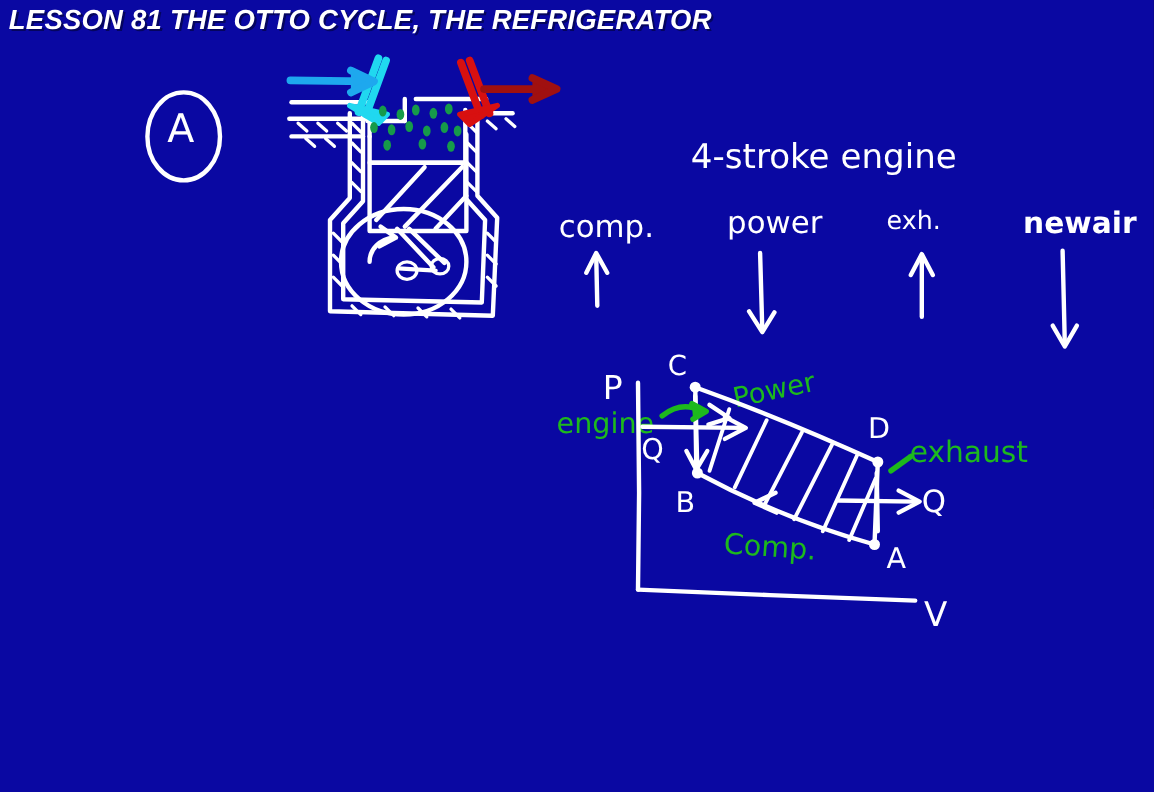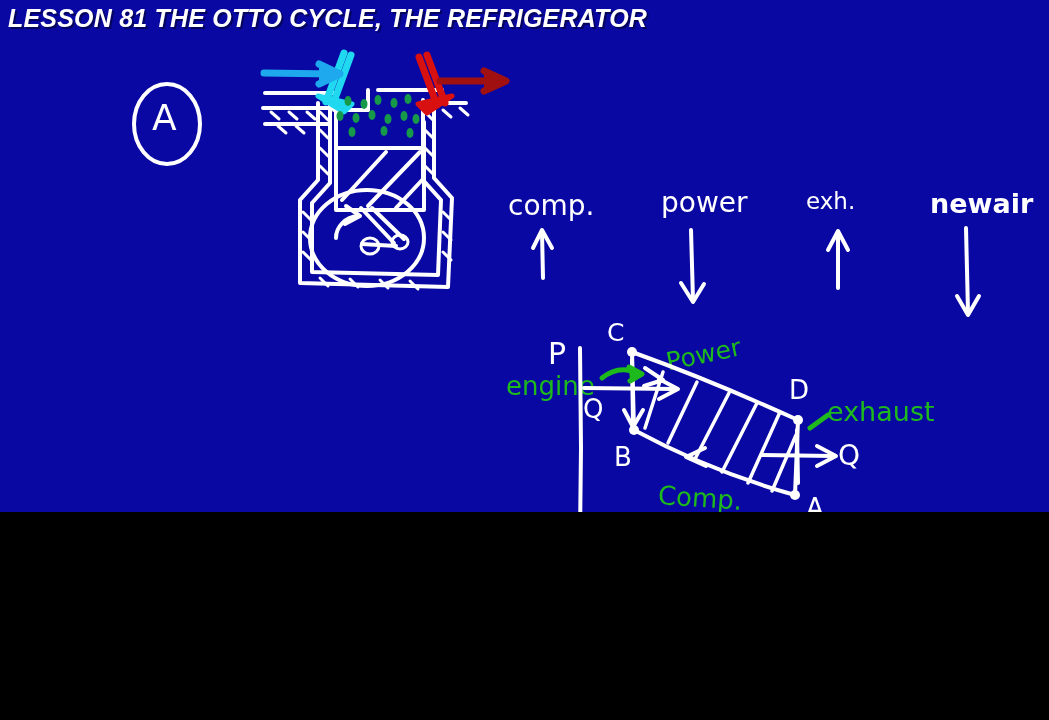--- a/index.html
+++ b/index.html
@@ -3,21 +3,21 @@
 <meta charset="utf-8">
 <style>
   html, body {
     margin: 0;
     padding: 0;
     background: #000;
   }
   #slide {
     position: relative;
     width: 1049px;
-    height: 512px;
+    height: 720px;
     background: #0a08a2;
     overflow: hidden;
     font-family: "Liberation Sans", sans-serif;
   }
   #lesson-title {
     position: absolute;
     left: 8px;
     top: 4px;
     font-size: 25px;
     font-weight: bold;
@@ -45,20 +45,21 @@
     pointer-events: none;
   }
 </style>
 </head>
 <body>
 
 <div id="slide" style="background: rgb(10, 8, 162);">
 
   <div id="lesson-title">LESSON 81  THE OTTO CYCLE, THE REFRIGERATOR</div>
 
+  <div class="hw" style="left:628px; top:128px; font-size:31px;">4-stroke engine</div>
 
   <div class="hw" style="left:508px; top:192px; font-size:28px;">comp.</div>
   <div class="hw" style="left:661px; top:189px; font-size:28px;">power</div>
   <div class="hw" style="left:806px; top:190px; font-size:23px;">exh.</div>
   <div class="hw" style="left:930px; top:190px; font-size:27px;font-weight:bold;">newair</div>
 
   <div class="hw" style="left:548px; top:339px; font-size:30px;">P</div>
   <div class="hw" style="left:840px; top:544px; font-size:31px;">V</div>
 
   <div class="hw" style="left:607px; top:320px; font-size:25px;">C</div>

